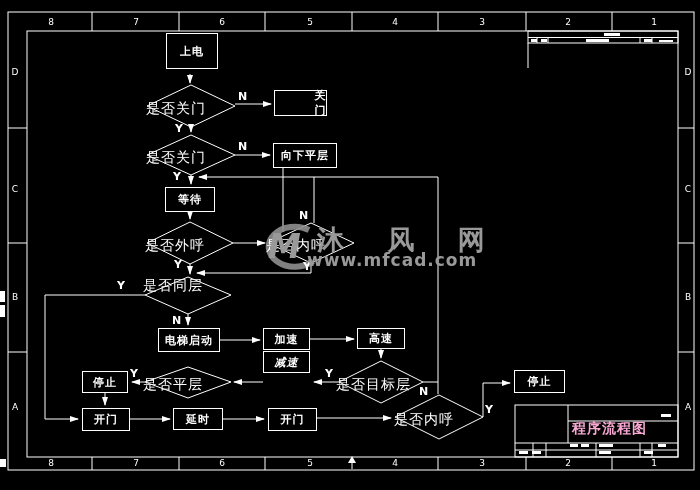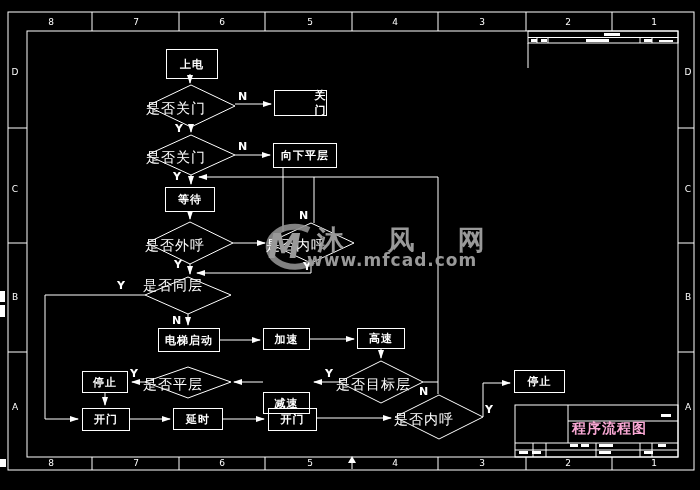--- a/index.html
+++ b/index.html
@@ -124,42 +124,42 @@
     <path d="M 309,230 A 26,20 0 1 0 313,261" stroke="#8f8f8f" stroke-width="6" fill="none" opacity="0.9"></path>
   </svg>
 
 
   <div id="wm-m" class="wm">M</div>
   <div id="wm-brand" class="wm">沐 风 网</div>
   <div id="wm-url" class="wm">www.mfcad.com</div>
 
   <div id="tb-name">程序流程图</div>
 
-  <div class="node-box" style="left:166px;top:49px;width:52px;height:30px;">
+  <div class="node-box" style="left:166px;top:33px;width:52px;height:36px;">
       <span>上电</span>
     </div>
   <div class="node-box" style="left:274px;top:90px;width:53px;height:26px;padding-left:40px;">
       <span>关门</span>
     </div>
   <div class="node-box" style="left:273px;top:143px;width:64px;height:25px;">
       <span>向下平层</span>
     </div>
   <div class="node-box" style="left:165px;top:187px;width:50px;height:25px;">
       <span>等待</span>
     </div>
   <div class="node-box" style="left:158px;top:328px;width:62px;height:24px;">
       <span>电梯启动</span>
     </div>
   <div class="node-box" style="left:263px;top:328px;width:47px;height:22px;">
       <span>加速</span>
     </div>
   <div class="node-box" style="left:357px;top:328px;width:48px;height:21px;">
       <span>高速</span>
     </div>
-  <div class="node-box" style="left:263px;top:392px;width:47px;height:22px;">
+  <div class="node-box" style="left:263px;top:351px;width:47px;height:22px;font-style:italic;">
       <span>减速</span>
     </div>
   <div class="node-box" style="left:82px;top:371px;width:46px;height:22px;">
       <span>停止</span>
     </div>
   <div class="node-box" style="left:82px;top:408px;width:48px;height:23px;">
       <span>开门</span>
     </div>
   <div class="node-box" style="left:173px;top:408px;width:50px;height:22px;">
       <span>延时</span>

